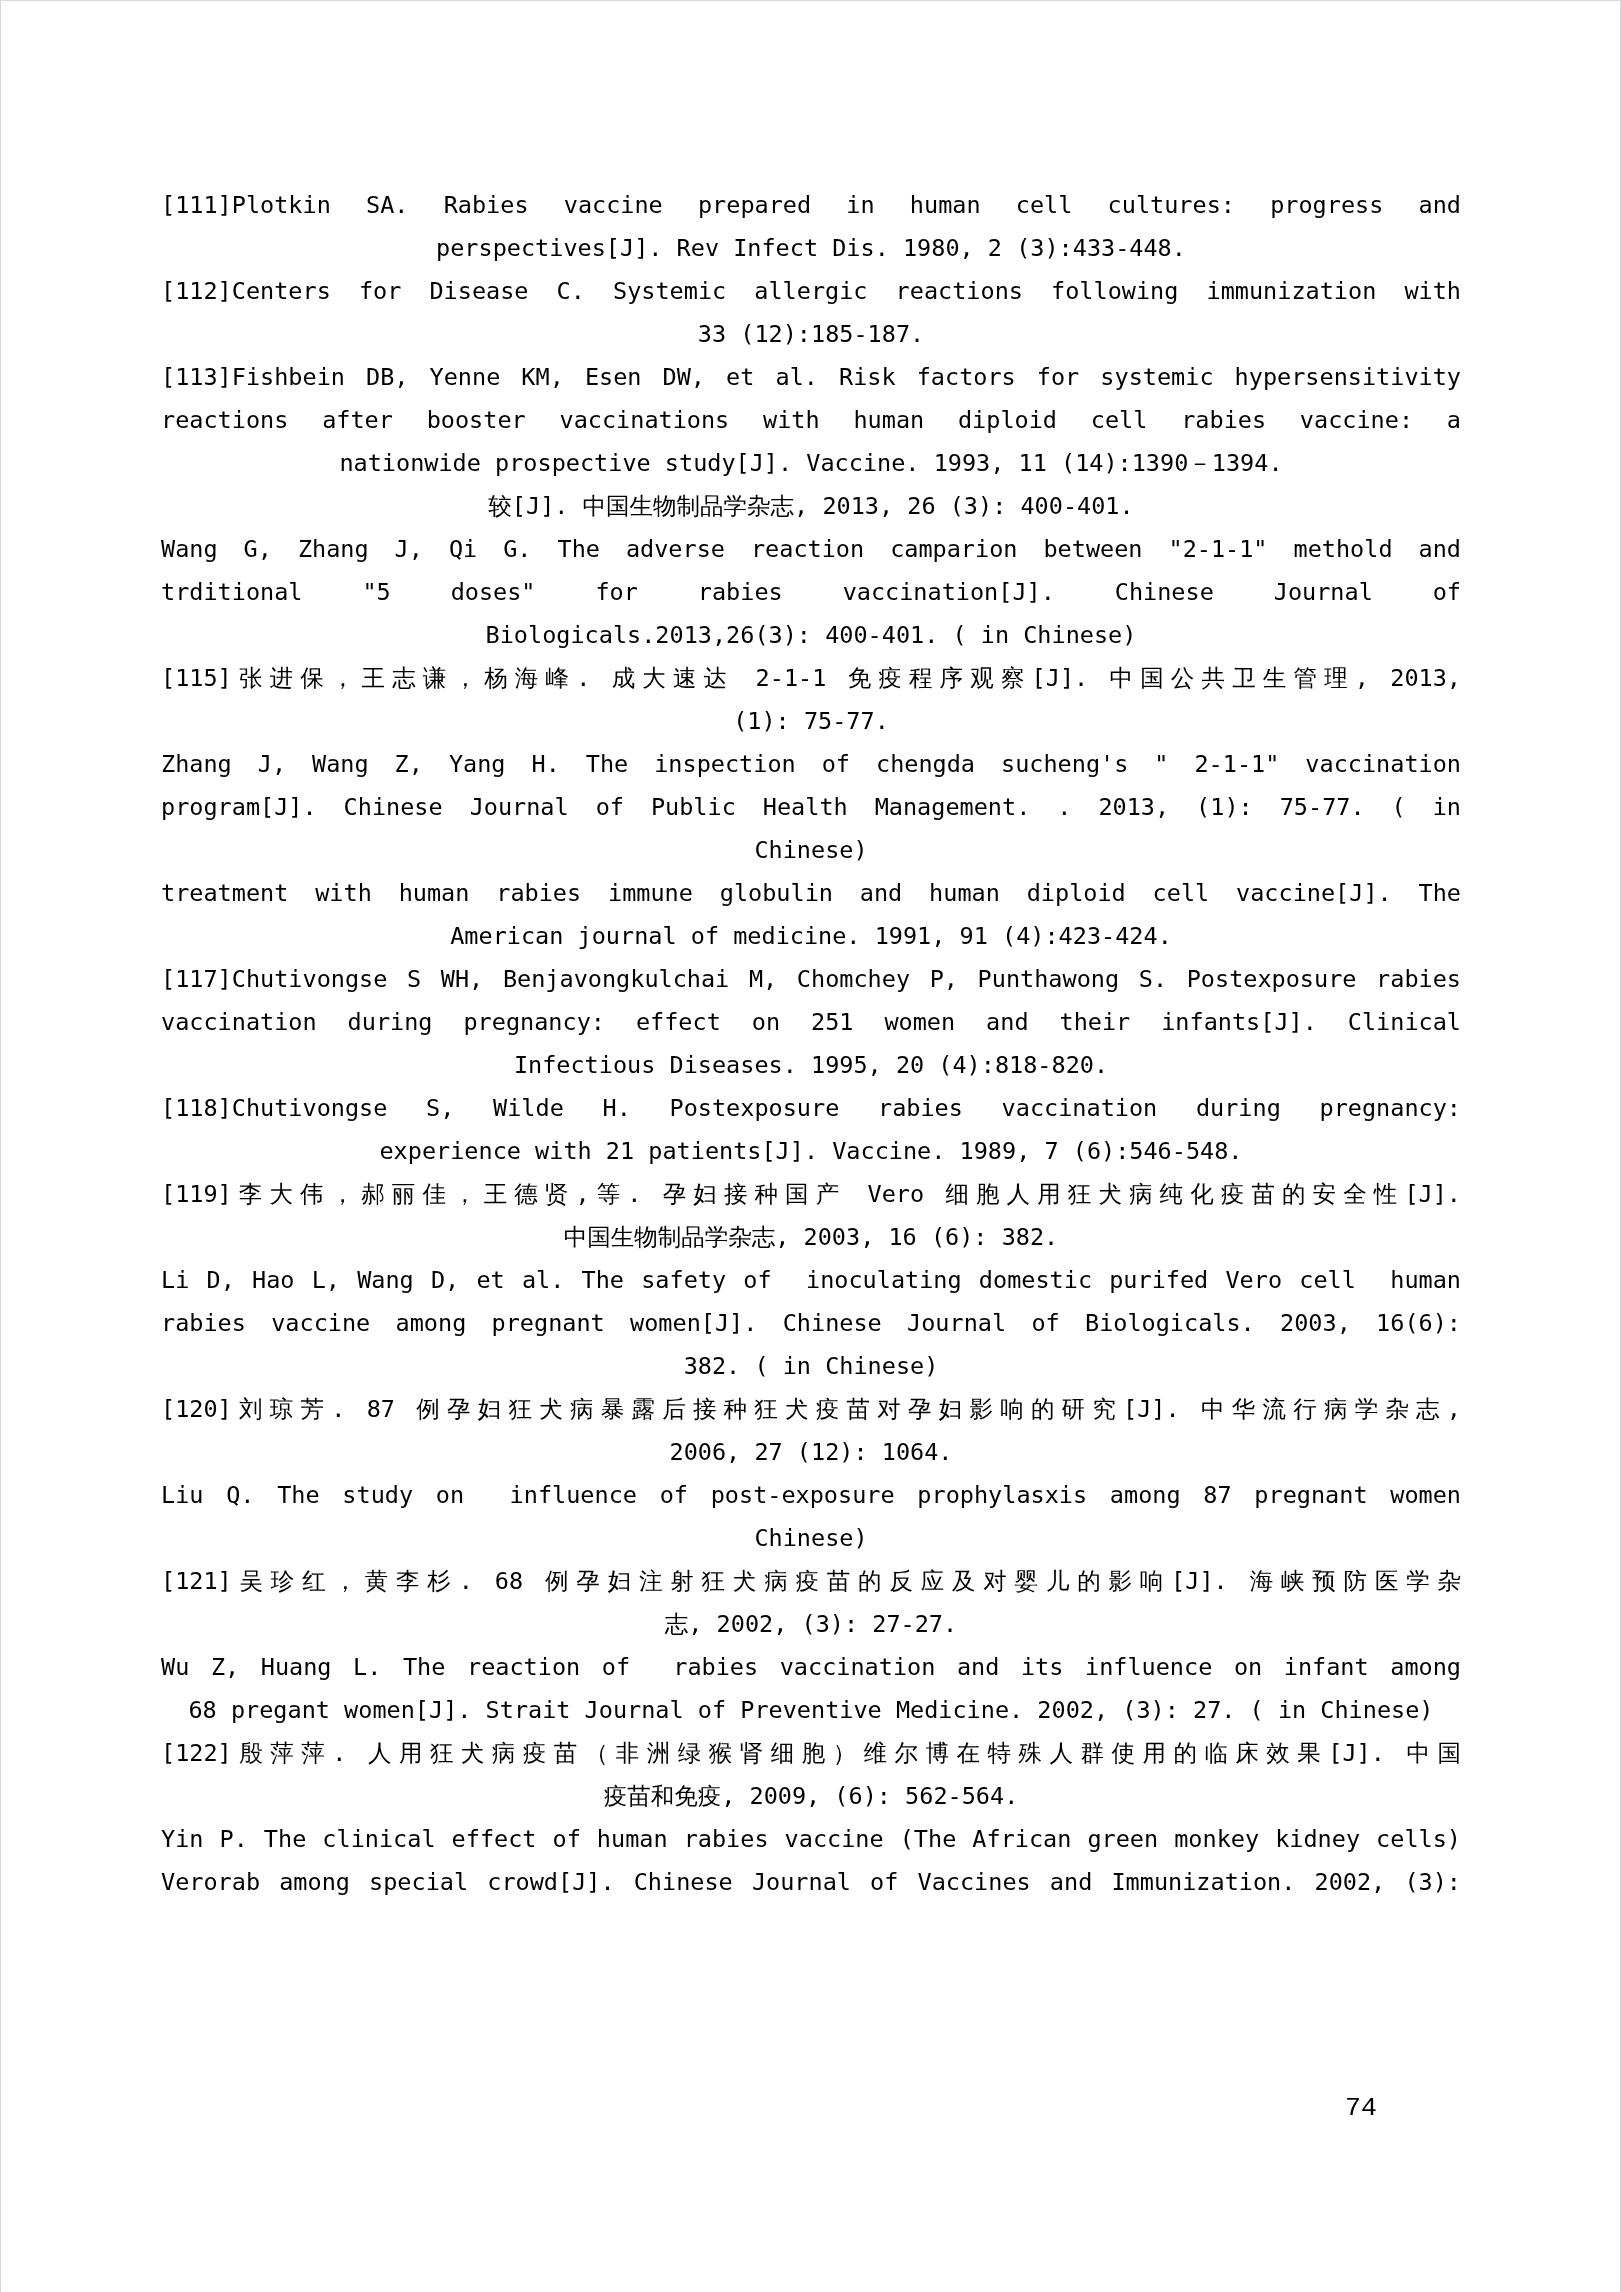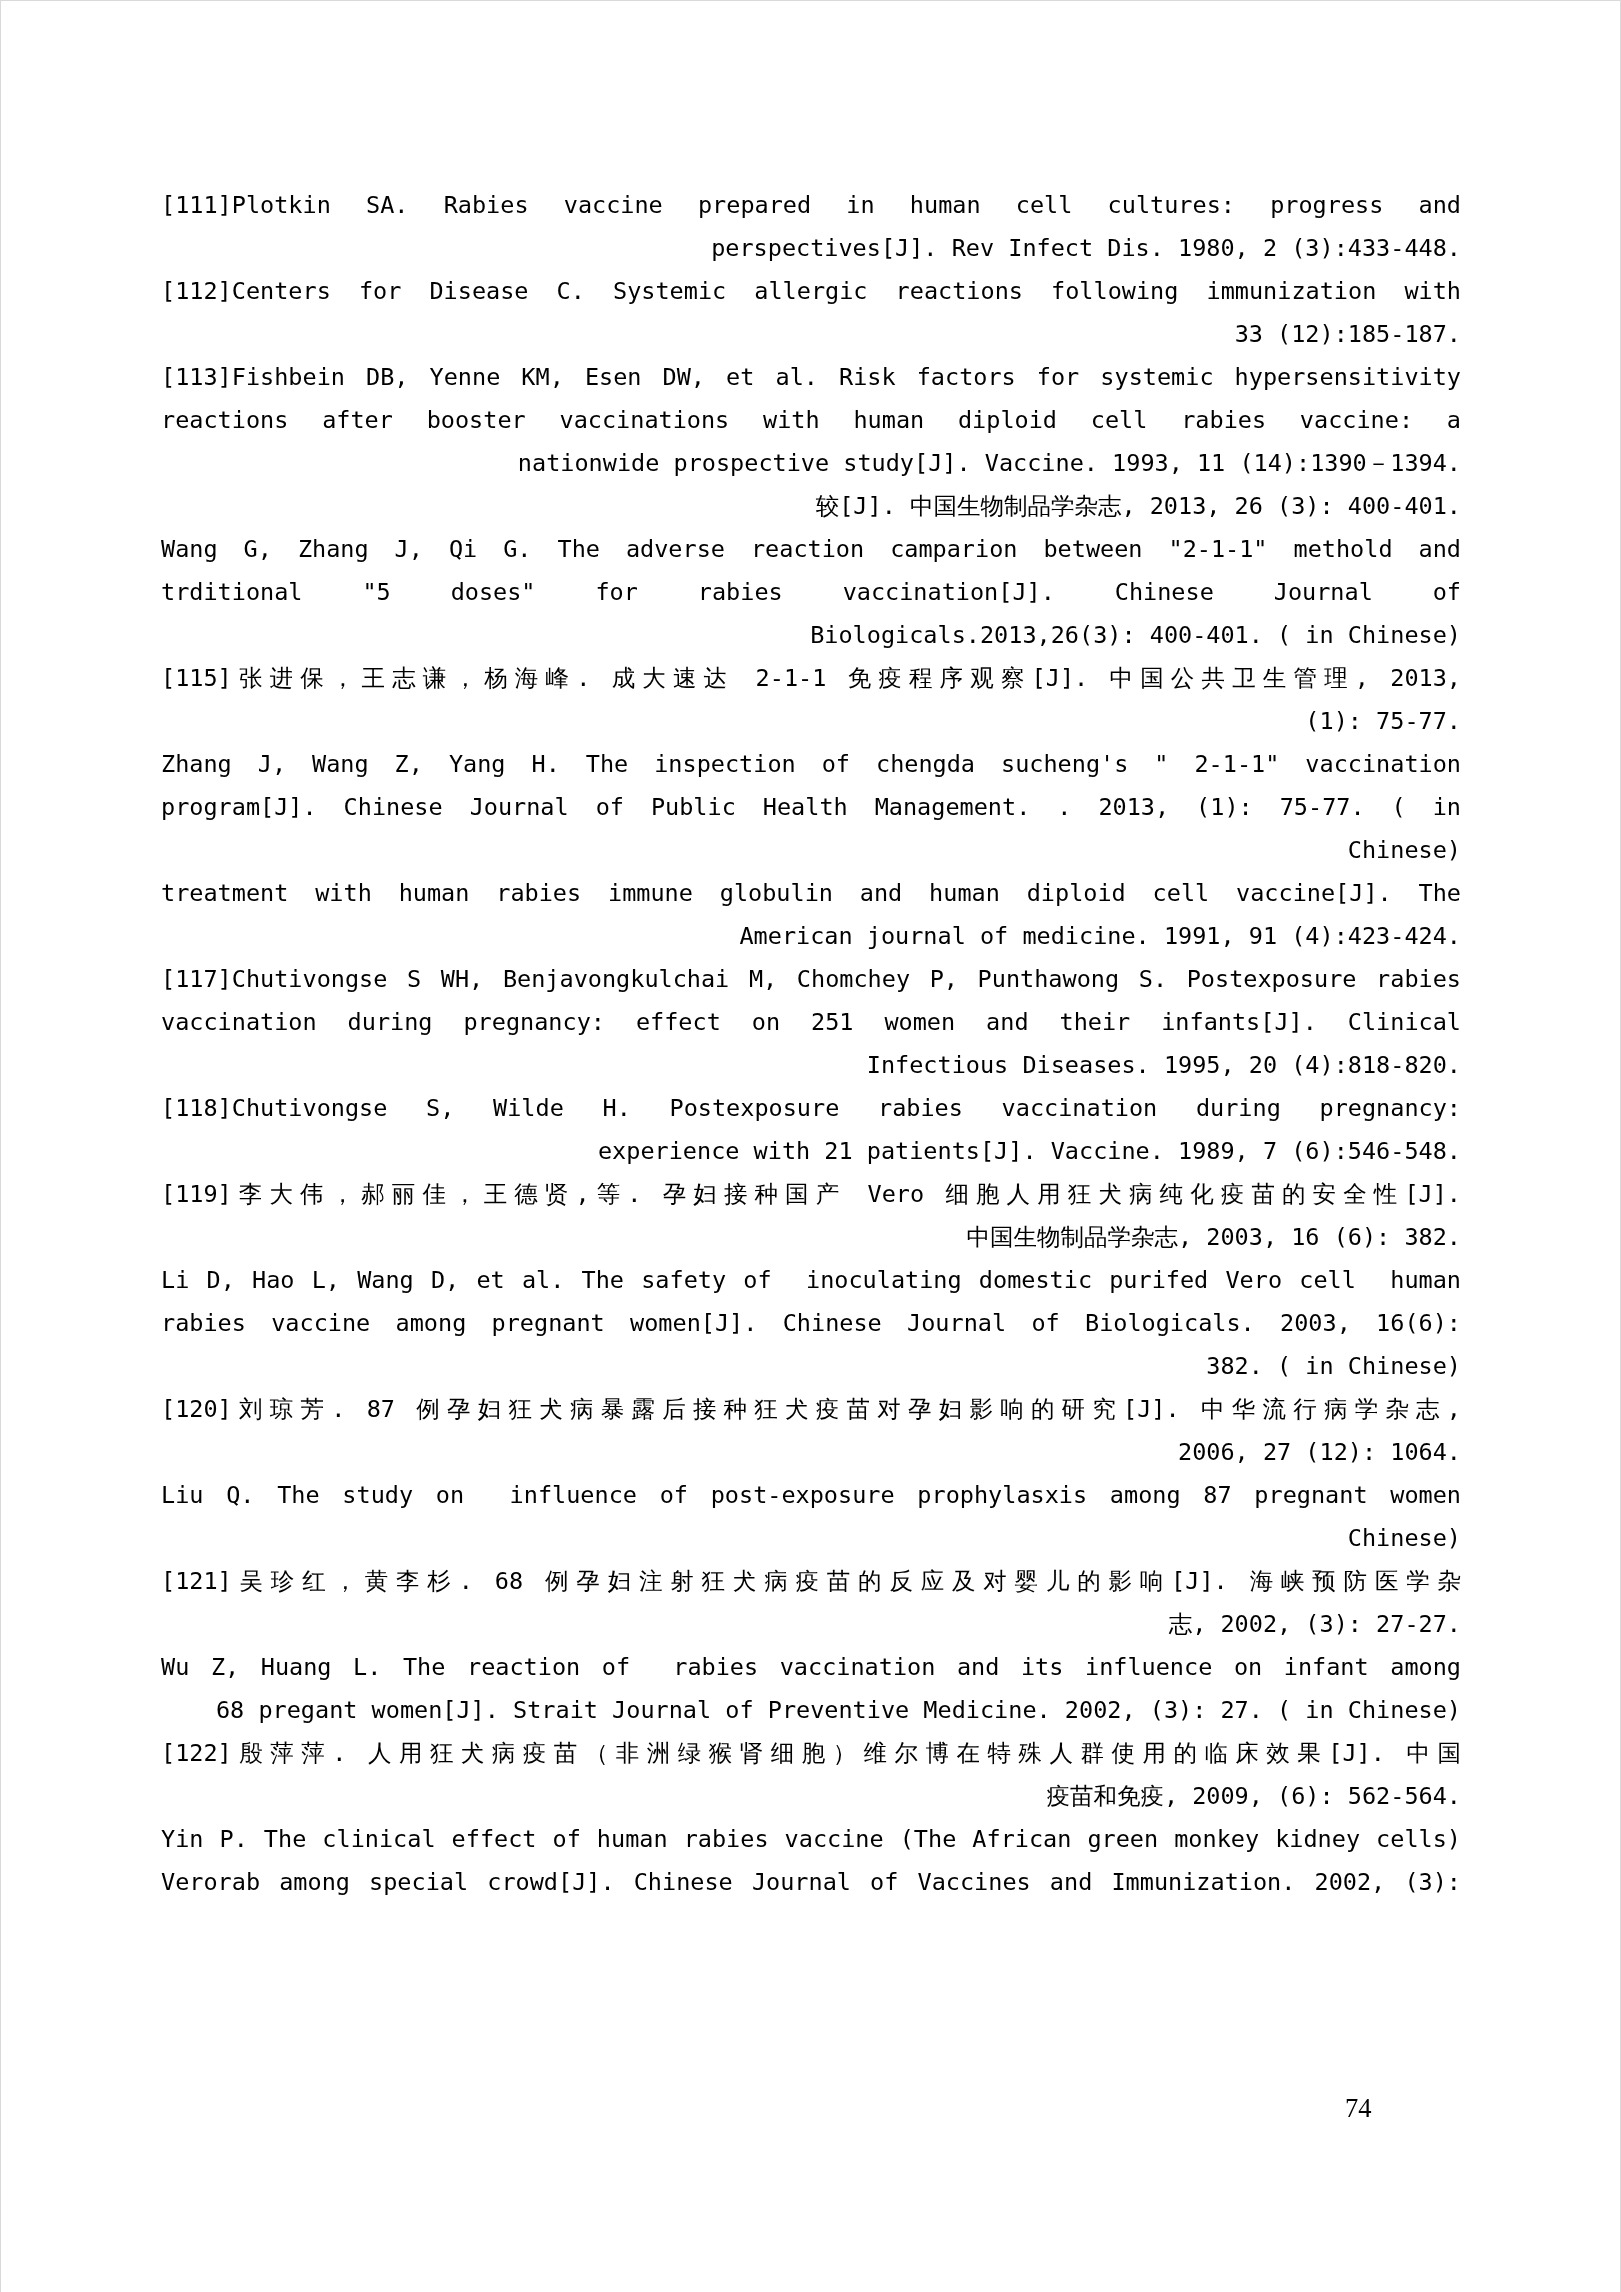--- a/index.html
+++ b/index.html
@@ -25,32 +25,32 @@
   }
   .ref-para {
     margin: 0;
     padding: 0;
   }
   .ref-line {
     height: 43px;
     line-height: 43px;
     font-size: 23.5px;
     letter-spacing: 0;
-    text-align: right;
+    text-align: center;
     overflow: visible;
   }
   .ref-line.fill {
     text-align: justify;
     text-align-last: justify;
   }
   .page-number {
     position: absolute;
     left: 1345px;
     top: 2094px;
-    font-family: Liberation Serif, serif;
+    font-family: Liberation Mono, monospace;
     font-size: 26.5px;
     line-height: 29px;
     color: #000000;
   }
 </style>
 </head>
 <body>
 
 <div class="page">
   <div class="refs">

